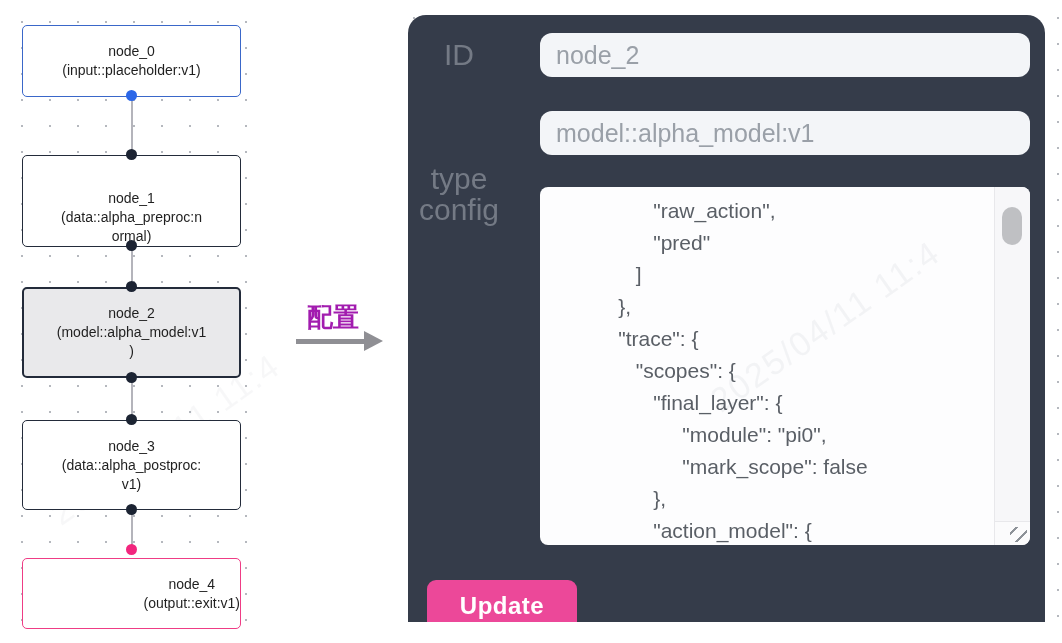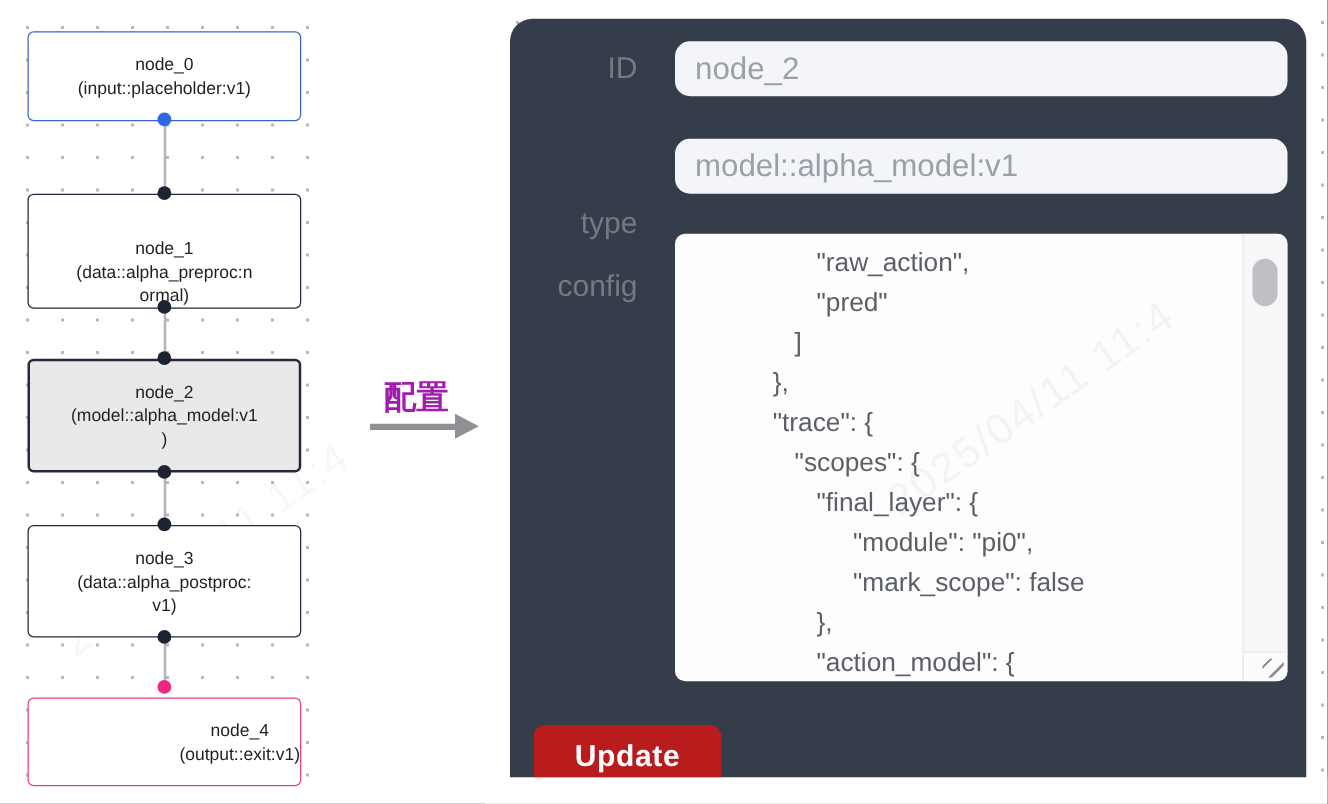--- a/index.html
+++ b/index.html
@@ -70,26 +70,26 @@
     position:absolute; left:364px; top:331px; width:0; height:0;
     border-left:19px solid #8f8f94; border-top:10.5px solid transparent; border-bottom:10.5px solid transparent;
   }
 
   
   .panel {
     position:absolute; left:408px; top:15px; width:637px; height:607px;
     background:#353c4a; border-radius:18px 18px 0 0; overflow:hidden;
   }
   .field-label {
-    position:absolute; left:0; width:102px; text-align:right;
-    color:#747a85; font-size:24px;
+    position:absolute; left:0; width:102px; text-align:center;
+    color:#747a85; font-size:30px;
   }
   .lbl-id     { top:18px;  height:44px; line-height:44px; }
   .lbl-type   { top:112px;  height:44px; line-height:44px;margin-top:30px; }
-  .lbl-config { top:180px; height:30px; line-height:30px;margin-top:20px; }
+  .lbl-config { top:180px; height:30px; line-height:30px; }
 
   .text-input {
     position:absolute; left:132px; width:490px; height:44px;
     background:#f3f5f8; border:none; border-radius:12px; outline:none;
     color:#9aa0a8; font-size:25px; padding:0 16px;
     font-family:"Liberation Sans", sans-serif;
   }
   .inp-id   { top:18px; }
   .inp-type { top:96px; }
 
@@ -115,21 +115,21 @@
     position:absolute; right:0; bottom:0; width:36px; height:24px;
     background:#fbfbfc; border-left:1px solid #e8e8eb; border-top:1px solid #e8e8eb;
   }
   .resize-grip {
     position:absolute; right:3px; bottom:3px; width:17px; height:15px;
     background:repeating-linear-gradient(135deg, transparent 0 4px, #8d9298 4px 6px, transparent 6px 10px);
   }
 
   .update-btn {
     position:absolute; left:19px; top:565px; width:150px; height:52px;
-    background:#b91c1c; border:none; border-radius:9px;
+    background:#ec4899; border:none; border-radius:9px;
     color:#ffffff; font-size:24px; font-weight:bold; letter-spacing:0.5px;
     font-family:"Liberation Sans", sans-serif; cursor:pointer;
   }
 </style>
 </head>
 <body>
 
 <div class="flow-canvas">
 
   <div class="watermark wm-2">2025/04/11 11:4</div>

